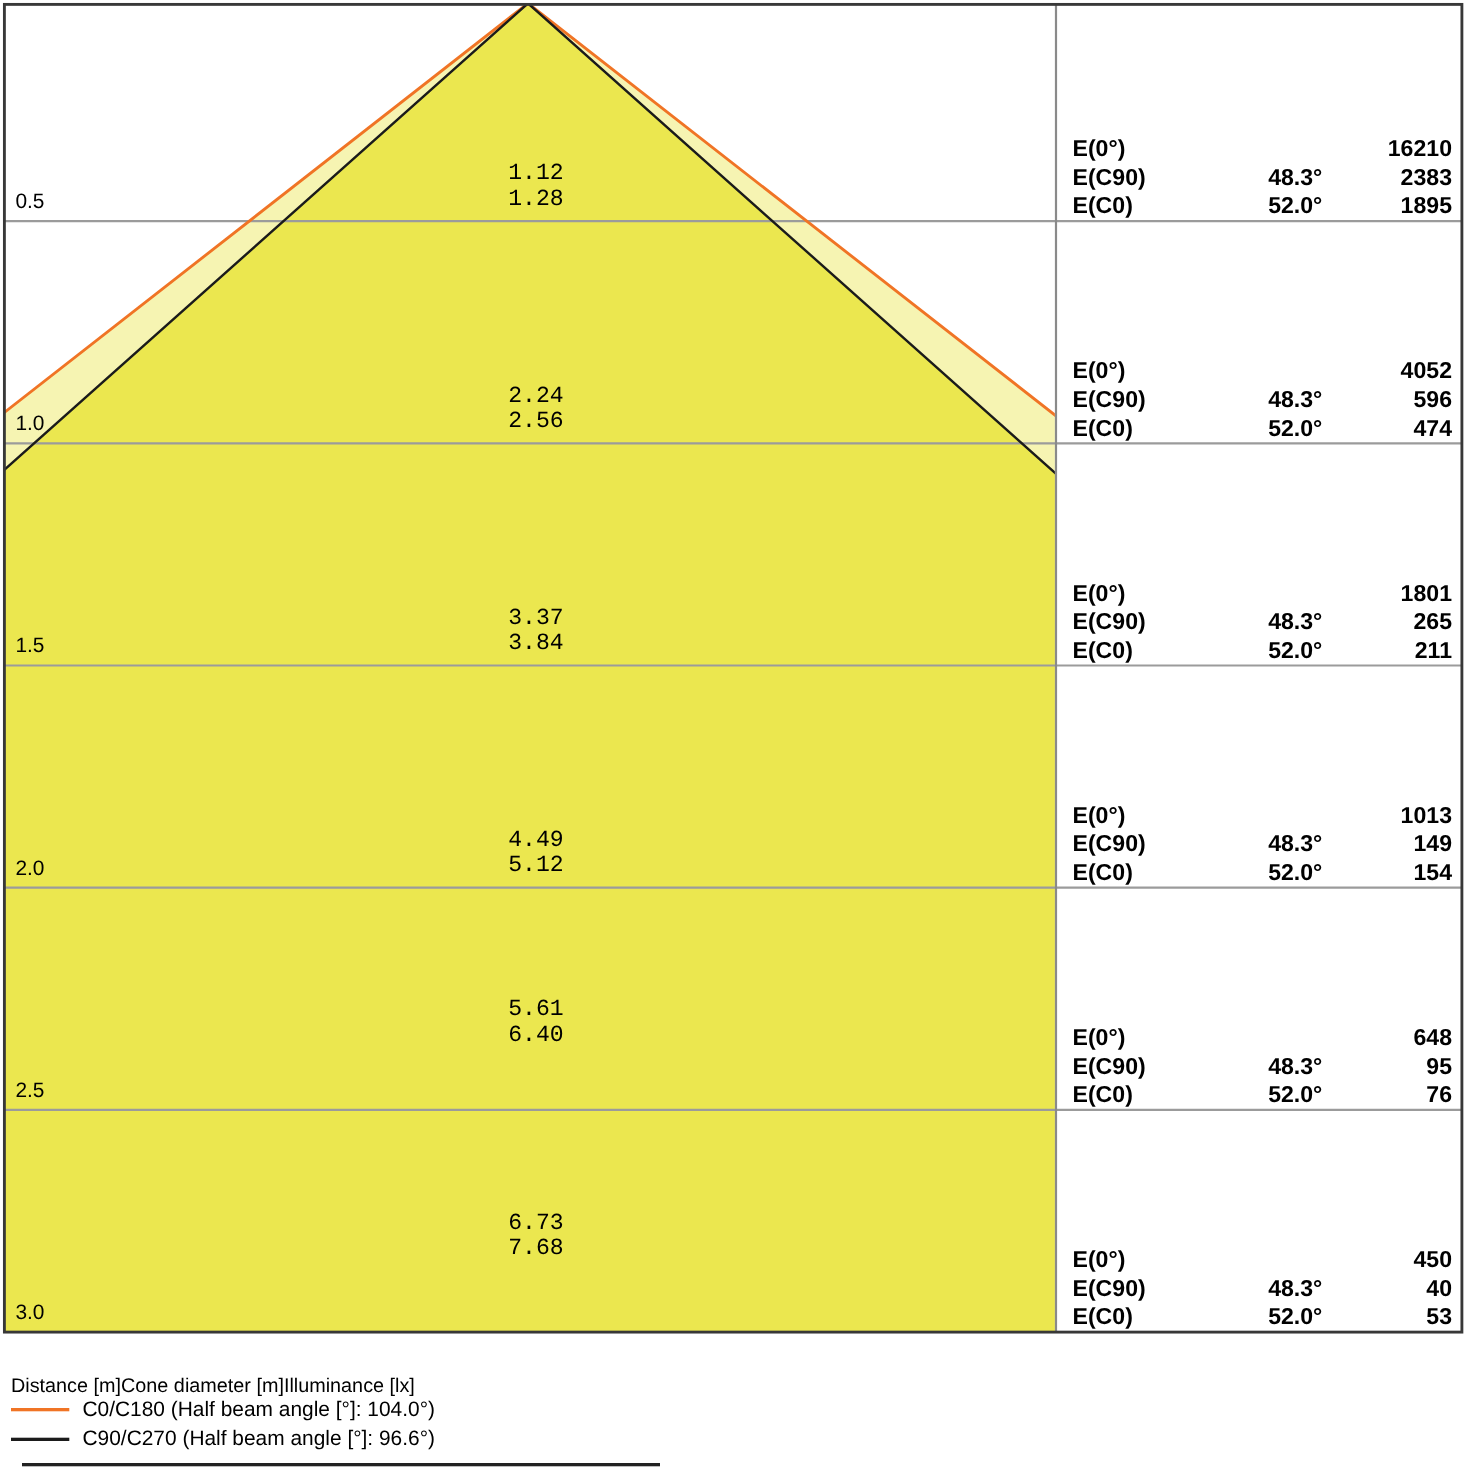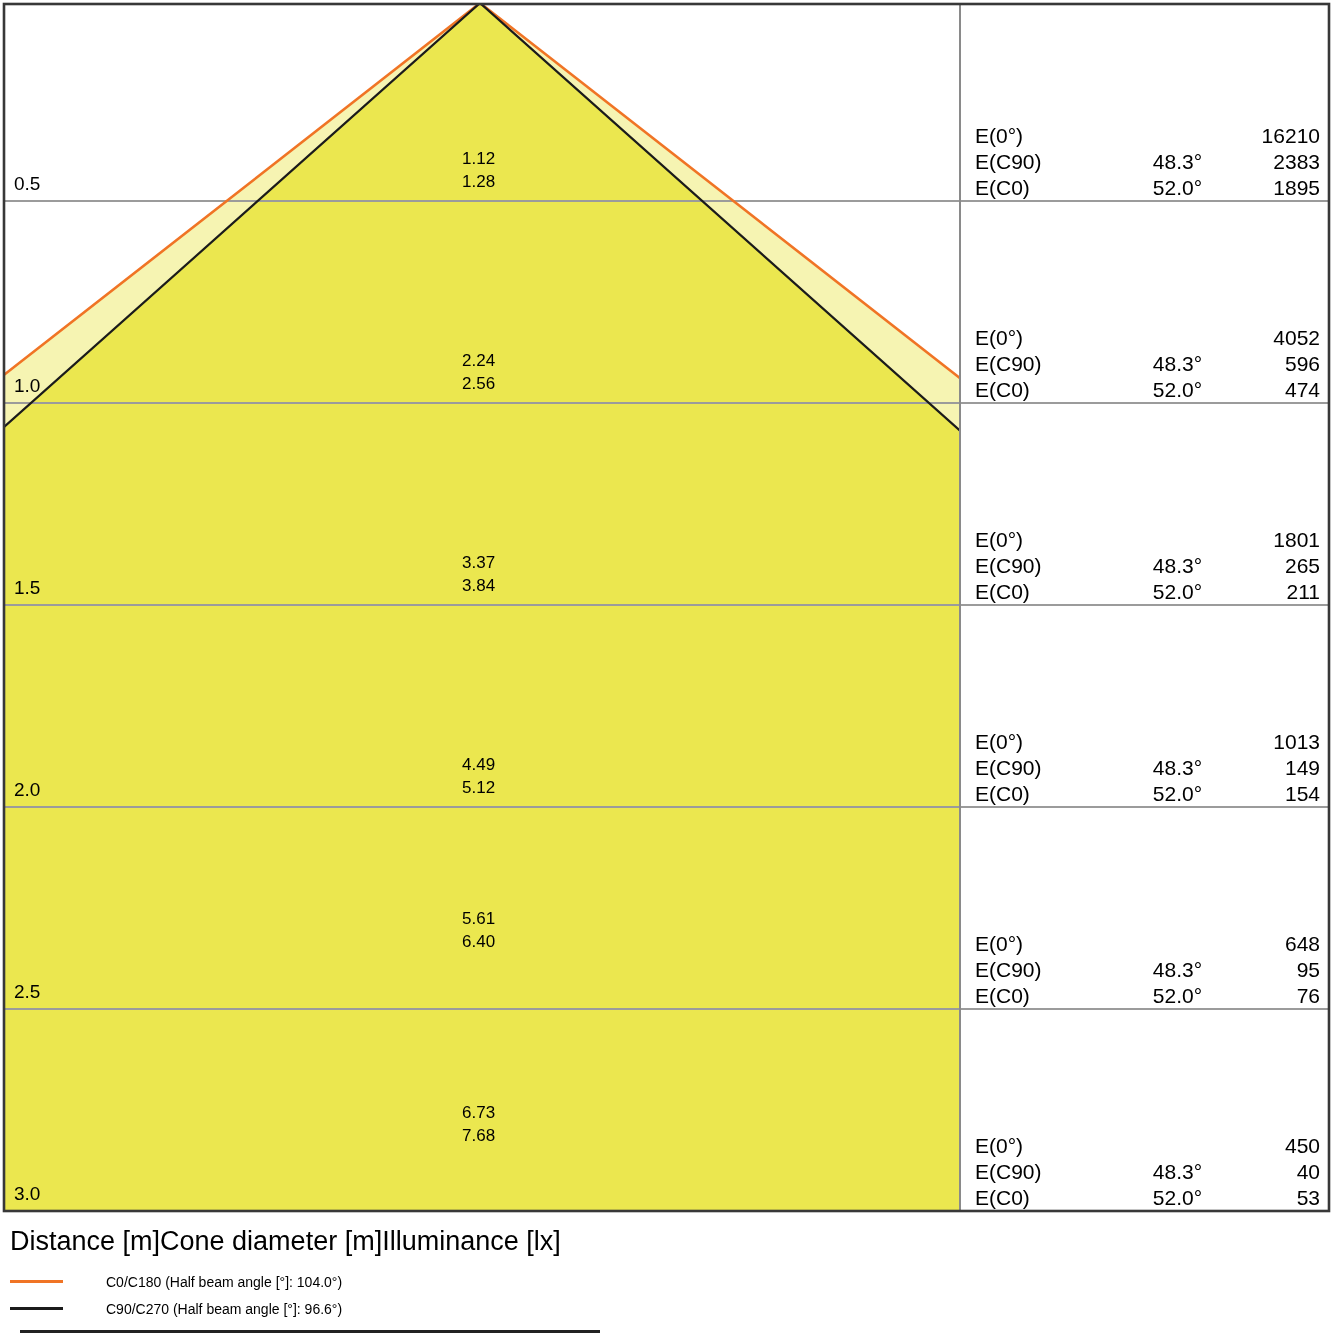--- a/index.html
+++ b/index.html
@@ -1,28 +1,28 @@
 <!DOCTYPE html>
 <html><head>
 <meta charset="utf-8">
 <style>
   html,body{margin:0;padding:0;background:#ffffff;}
   #stage{position:relative;width:1334px;height:1334px;background:#ffffff;overflow:hidden;
          font-family:"Liberation Sans",sans-serif;color:#000;}
   .abs{position:absolute;}
   svg{display:block;}
   .dist-label{font-size:19px;line-height:26px;}
-  .diam{font-size:17px;line-height:23px;}
+  .diam{font-size:21px;line-height:23px;font-family:Liberation Mono, monospace;}
   .tblock{font-size:21px;line-height:26px;width:345px;}
-  .tline{display:flex;}
+  .tline{display:flex;font-weight:bold;}
   .tl-label{width:150px;}
   .tl-angle{width:105px;text-align:center;}
   .tl-value{flex:1;text-align:right;}
-  .caption{font-size:27px;line-height:24px;}
-  .legend-text{font-size:14px;line-height:24px;margin-left:31px;}
+  .caption{font-size:18px;line-height:24px;margin-top:18px;}
+  .legend-text{font-size:19px;line-height:24px;}
   .swatch{height:3px;width:53px;}
 </style>
 </head>
 <body>
 
 <div id="stage">
 
   <svg class="abs" style="left:0;top:0" width="1334" height="1334" viewBox="0 0 1334 1334">
     <defs>
       <clipPath id="coneClip">

